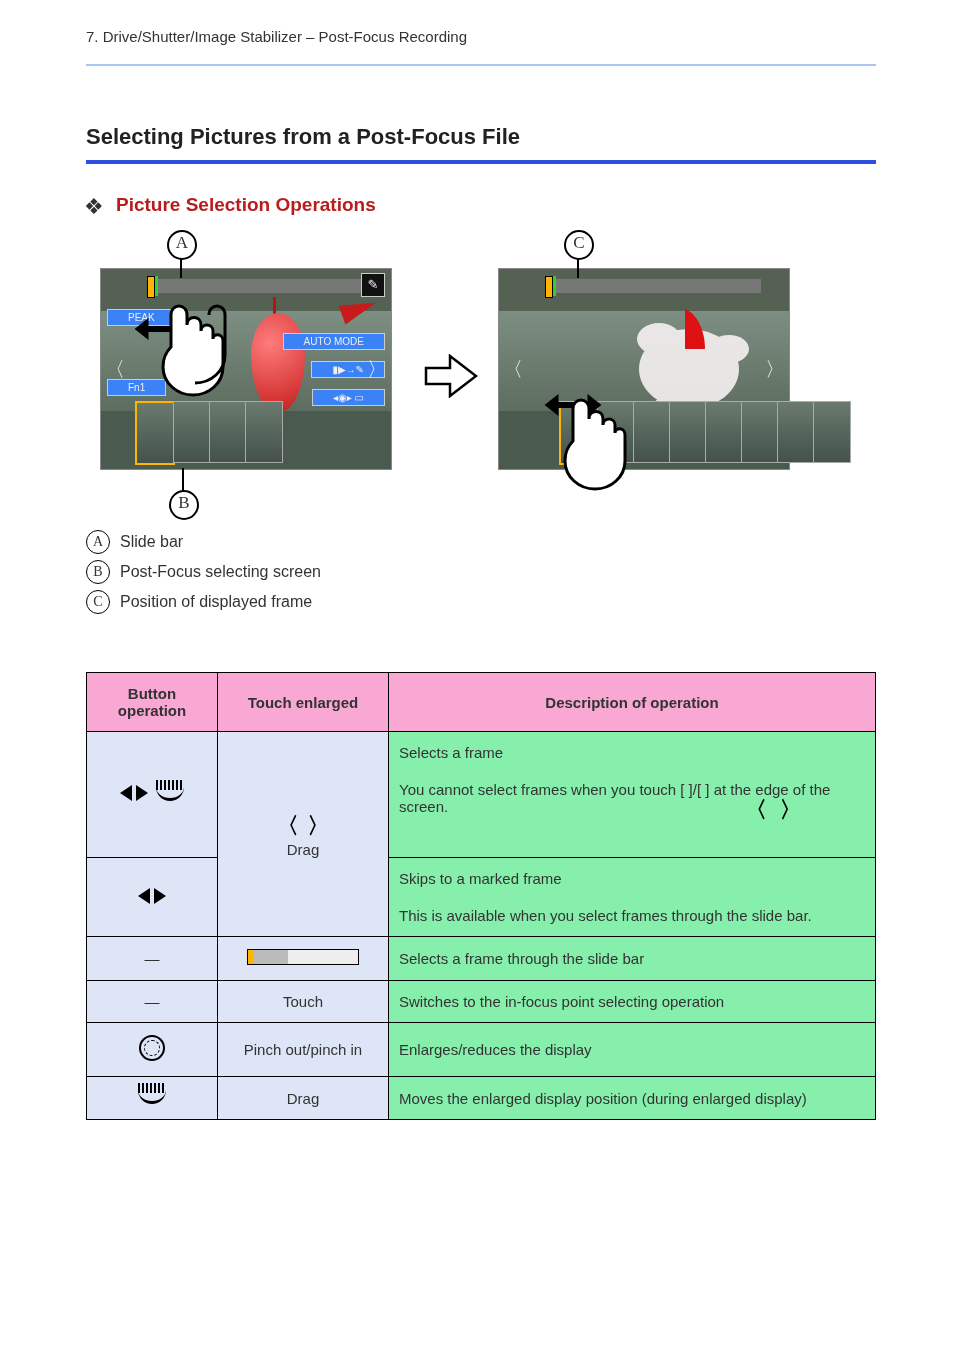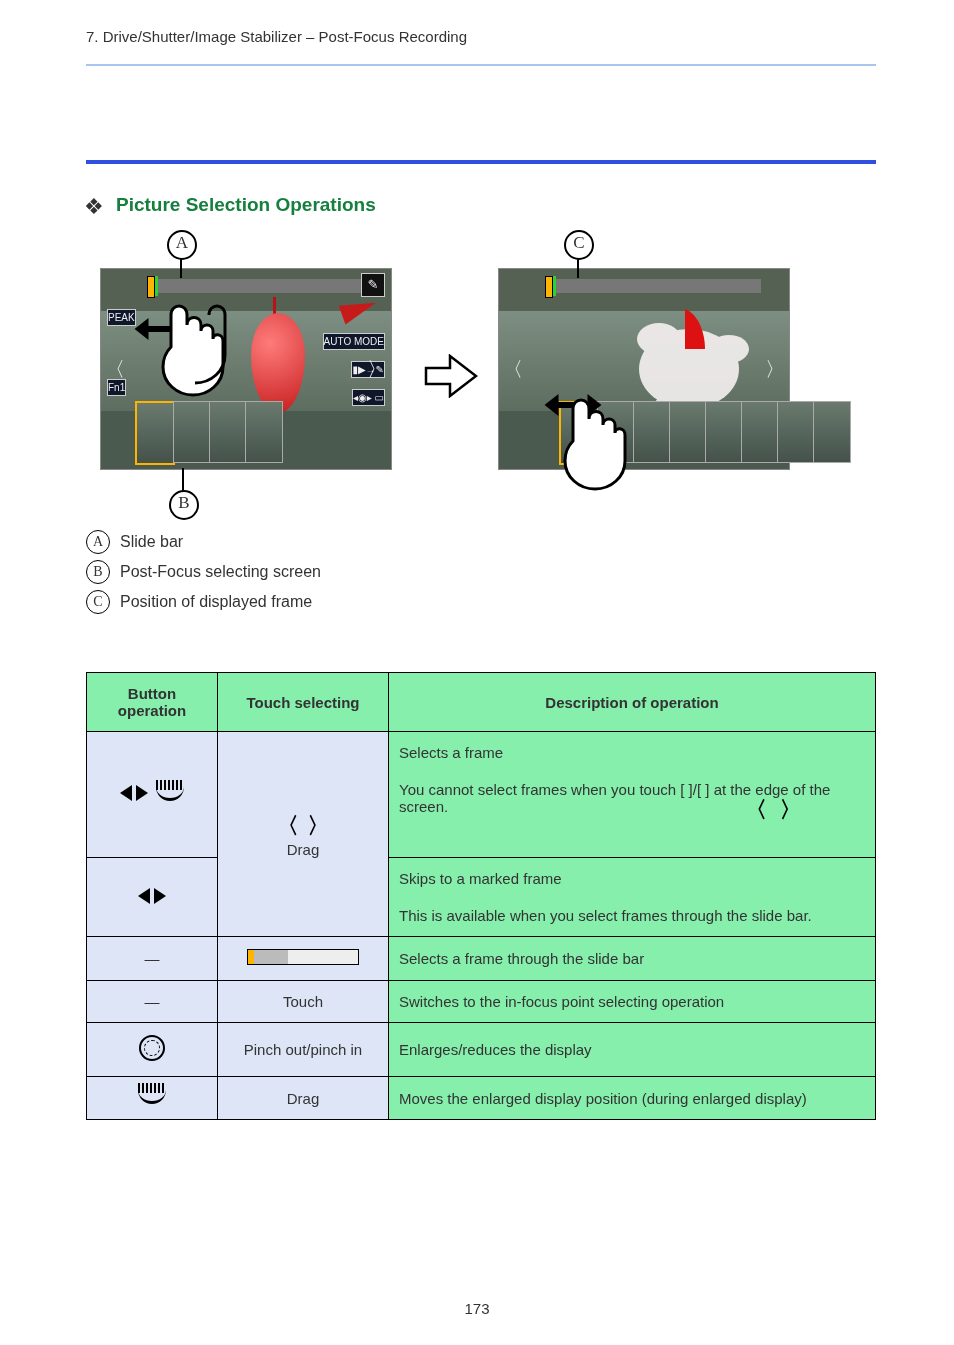--- a/index.html
+++ b/index.html
@@ -2,37 +2,37 @@
 <html><head>
 <meta charset="utf-8">
 <style>
 html,body{margin:0;padding:0;font-family:Arial,Helvetica,sans-serif;font-size:16px;color:#333;background:#fff}
 .page{position:relative;width:954px;height:1345px;margin:0 auto;background:#fff}
 .top-rule{position:absolute;left:86px;top:64px;width:790px;height:2px;background:#a9c6ef}
 .top-cat{position:absolute;left:86px;top:28px;font-size:15px;color:#333}
 .chapter-rule{position:absolute;left:86px;top:160px;width:790px;height:4px;background:#2f4fe0}
 .section-title{position:absolute;left:86px;top:124px;font-size:22px;font-weight:700;color:#222}
 .diamond{position:absolute;left:84px;top:194px;font-size:22px;color:#333}
-.section-sub{position:absolute;left:116px;top:194px;font-size:19px;font-weight:700;color:#15803d}
+.section-sub{position:absolute;left:116px;top:194px;font-size:19px;font-weight:700;color:#b91c1c}
 .figure-area{position:absolute;left:86px;top:244px;width:790px;height:270px}
 .screen{position:absolute;top:24px;width:290px;height:200px;border:1px solid #888;background:#2a2a2a}
 .screen.left{left:14px}
 .screen.right{left:412px}
 .screen .photo-bg{position:absolute;inset:0;background:#fff}
 .photo-sky{position:absolute;top:0;left:0;right:0;height:42px;background:#556152}
 .photo-mid{position:absolute;top:42px;left:0;right:0;height:100px;background:linear-gradient(#7d8f82,#5d6d60)}
 .photo-bot{position:absolute;bottom:0;left:0;right:0;height:58px;background:#4b5a4f}
 .balloon{position:absolute;left:150px;top:44px;width:54px;height:100px;border-radius:50% 50% 50% 50%/42% 42% 58% 58%;background:radial-gradient(circle at 35% 30%,#ff7b7b,#c41a1a)}
 .balloon-tail{position:absolute;left:172px;top:28px;width:3px;height:24px;background:#b11}
 .flag{position:absolute;left:240px;top:30px;width:0;height:0;border-left:36px solid #c71b1b;border-top:10px solid transparent;border-bottom:10px solid transparent;transform:rotate(-20deg)}
 .overlay-bar{position:absolute;left:48px;top:10px;right:28px;height:14px;background:#777}
 .overlay-bar::before{content:"";position:absolute;left:-2px;top:-3px;width:6px;height:20px;background:#ffb400;border:1px solid #000}
 .overlay-bar::after{content:"";position:absolute;left:6px;top:-3px;width:3px;height:20px;background:#30d030}
 .pen-icon{position:absolute;right:6px;top:4px;width:22px;height:22px;border:1px solid #ccc;background:#111;color:#eee;font-size:13px;text-align:center;line-height:22px}
-.badge{position:absolute;border:1px solid #ccc;background:#0f172a;color:#eee;font-size:10px;padding:2px 0}
+.badge{position:absolute;border:1px solid #ccc;background:#3b82f6;color:#eee;font-size:10px;padding:2px 20px}
 .left-badges .peak{left:6px;top:40px}
 .left-badges .fn1{left:6px;top:110px}
 .right-badges .mode{right:6px;top:64px}
 .right-badges .seq{right:6px;top:92px}
 .right-badges .nav{right:6px;top:120px}
 .thumbs{position:absolute;left:34px;bottom:8px;height:60px;display:flex;gap:-1px}
 .thumbs.wide{left:60px}
 .thumb{width:36px;height:60px;border:1px solid #aaa;background:linear-gradient(#6a7a6e,#44524a);margin-right:-2px}
 .thumb.hi{border:2px solid #ffb400}
 .chev{position:absolute;top:50%;transform:translateY(-50%);font-size:20px;color:#eee}
@@ -44,21 +44,21 @@
 .leader{position:absolute;width:2px;background:#000}
 .arrow-right{position:absolute}
 .arrow-right svg{display:block}
 .splash{position:absolute;left:120px;top:30px;width:150px;height:150px;pointer-events:none}
 .splash svg{width:100%;height:100%}
 .legend{position:absolute;left:86px}
 .legend .row{display:flex;align-items:center;gap:10px;margin-bottom:6px}
 .legend .circ{width:22px;height:22px;border:1.2px solid #000;border-radius:50%;text-align:center;line-height:21px;font-family:serif;font-size:14px}
 .table{position:absolute;left:86px;top:672px;width:790px;border:1px solid #000;border-collapse:collapse;font-size:15px}
 .table td,.table th{border:1px solid #000;padding:12px 10px;vertical-align:middle}
-.table thead th{background:#86efac;font-weight:700;text-align:center}
+.table thead th{background:#f9a8d4;font-weight:700;text-align:center}
 .table tbody td.btn-col,.table tbody td.touch-col{background:#dde5f6;text-align:center}
 .table tbody td.btn-col{width:110px}
 .table tbody td.touch-col{width:150px}
 .table tbody td.desc{background:#86efac}
 .icon-tri-l{display:inline-block;width:0;height:0;border-right:12px solid #000;border-top:8px solid transparent;border-bottom:8px solid transparent}
 .icon-tri-r{display:inline-block;width:0;height:0;border-left:12px solid #000;border-top:8px solid transparent;border-bottom:8px solid transparent}
 .icon-dial{display:inline-block;width:28px;height:12px;border-bottom:3px solid #000;border-radius:0 0 14px 14px;position:relative}
 .icon-dial::before{content:"";position:absolute;left:0;right:0;top:-6px;height:10px;background:repeating-linear-gradient(90deg,#000 0 2px,transparent 2px 4px)}
 .chev-sm{font-size:22px;font-weight:700;color:#000}
 .slider-touch{display:inline-block;width:110px;height:14px;border:1px solid #000;background:linear-gradient(90deg,#ffb400 0 6px,#bbb 6px 40px,#eee 40px 100%)}
@@ -67,20 +67,21 @@
 .page-num{position:absolute;left:0;right:0;bottom:28px;text-align:center;font-size:15px}
 .text-continued{display:block;margin-top:20px}
 </style>
 </head>
 <body>
 <div class="page">
 
 <div class="top-cat">7. Drive/Shutter/Image Stabilizer – Post-Focus Recording</div>
 <div class="top-rule"></div>
 
+<div class="section-title">Selecting Pictures from a Post-Focus File</div>
 <div class="chapter-rule"></div>
 
 <div class="diamond">❖</div>
 <div class="section-sub">Picture Selection Operations</div>
 
 <div class="figure-area">
 
   <div class="screen left">
     <div class="photo-bg">
       <div class="photo-sky"></div>
@@ -193,21 +194,21 @@
   <div class="row">
         <div class="circ">C</div>
         <span>Position of displayed frame</span>
       </div>
 </div>
 
 <table class="table">
   <thead>
     <tr>
       <th>Button operation</th>
-      <th>Touch selecting</th>
+      <th>Touch enlarged</th>
       <th>Description of operation</th>
     </tr>
   </thead>
   <tbody>
     <tr>
       <td class="btn-col">
         <span class="icon-tri-l"></span>
         <span class="icon-tri-r"></span>
         &nbsp;<span class="icon-dial"></span>
       </td>
@@ -246,15 +247,14 @@
       <td class="desc">Enlarges/reduces the display</td>
     </tr>
     <tr>
       <td class="btn-col"><span class="icon-dial"></span></td>
       <td class="touch-col">Drag</td>
       <td class="desc">Moves the enlarged display position (during enlarged display)</td>
     </tr>
   </tbody>
 </table>
 
-<div class="page-num">173</div>
 
 </div>
 
 </body></html>

